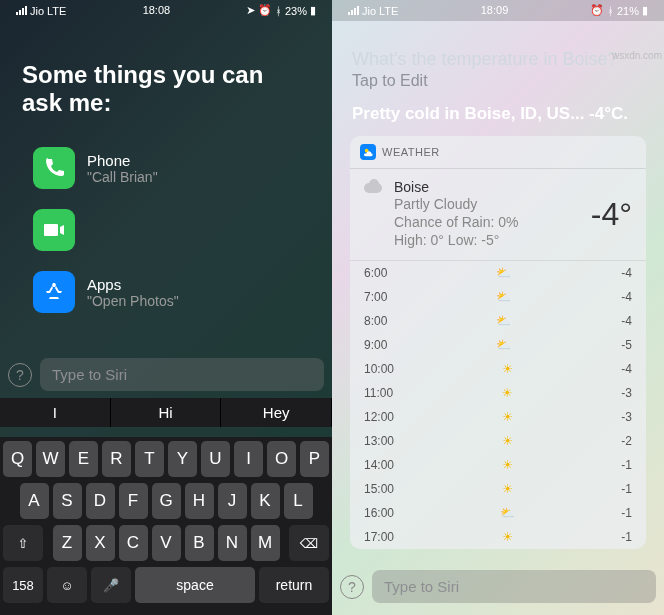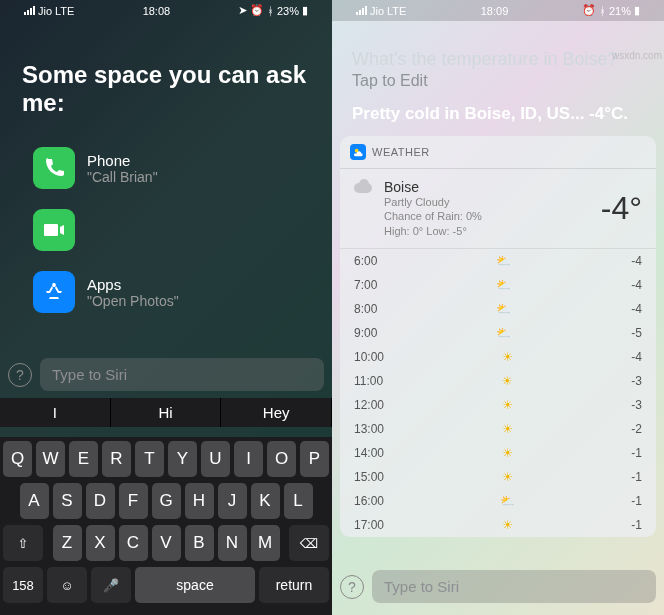--- a/index.html
+++ b/index.html
@@ -1,20 +1,20 @@
 <!DOCTYPE html>
 <html><head>
 <meta charset="utf-8">
 <style>
 *{box-sizing:border-box;margin:0;padding:0;font-family:-apple-system,Helvetica,Arial,sans-serif}
 body{background:#000;display:flex;width:664px;height:615px;overflow:hidden}
 .phone{height:615px;position:relative;overflow:hidden}
 .left{width:332px;background:linear-gradient(135deg,#1a2530,#243a3a 40%,#1a3a35)}
 .right{width:332px;background:linear-gradient(135deg,#d8e8ec,#e8d8e8 30%,#d0e8d4 60%,#e8e4d0)}
-.sbar{display:flex;justify-content:space-between;align-items:center;padding:4px 24px;font-size:11px;color:#fff}
+.sbar{display:flex;justify-content:space-between;padding:4px 16px;font-size:11px;color:#fff}
 .right .sbar{color:#fff;background:rgba(0,0,0,.15)}
 .sbar .l,.sbar .r{display:flex;align-items:center;gap:3px}
 .bars{display:flex;align-items:flex-end;gap:1px}
 .bars span{width:2px;background:#fff}
 .left .bars span{background:#fff}
 .right .bars span{background:#fff}
 .bars span:nth-child(1){height:3px}.bars span:nth-child(2){height:5px}.bars span:nth-child(3){height:7px}.bars span:nth-child(4){height:9px}
 .heading{color:#fff;font-size:24px;font-weight:600;padding:40px 22px 20px}
 .sugg{display:flex;align-items:center;gap:12px;padding:10px 33px}
 .aicon{width:42px;height:42px;border-radius:9px;display:flex;align-items:center;justify-content:center}
@@ -31,27 +31,27 @@
 .krow{display:flex;justify-content:center;gap:4px;margin-bottom:6px}
 .key{background:#4a4a4c;color:#fff;border-radius:5px;height:36px;display:flex;align-items:center;justify-content:center;font-size:17px;flex:1;max-width:29px}
 .key.dark{background:#2c2c2e}
 .key.wide{max-width:40px;font-size:13px}
 .key.space{max-width:160px;font-size:14px}
 .key.ret{max-width:70px;font-size:14px}
 .r2{padding:0 16px}.r3{padding:0}
 .query{color:#d0d8de;font-size:18px;padding:28px 20px 2px}
 .tap{color:#8e9398;font-size:16px;padding:0 20px 14px}
 .ans{color:#fff;font-size:17px;font-weight:700;padding:0 20px 12px}
-.wcard{background:rgba(235,238,240,.8);margin:0 8px;border-radius:10px;overflow:hidden;font-size:12px;color:#6e6e72}
+.wcard{background:rgba(235,238,240,.8);margin:0 18px;border-radius:10px;overflow:hidden;font-size:12px;color:#6e6e72}
 .whdr{display:flex;align-items:center;gap:6px;padding:8px 10px;border-bottom:1px solid rgba(0,0,0,.1);font-size:11px;letter-spacing:.5px}
 .wic{width:16px;height:16px;background:#0a84ff;border-radius:4px;display:flex;align-items:center;justify-content:center}
 .wic svg{width:11px;height:11px;fill:#fff}
 .wtop{display:flex;justify-content:space-between;align-items:center;padding:10px 14px;border-bottom:1px solid rgba(0,0,0,.08)}
 .wtop .city{font-size:14px;font-weight:400;color:#333}
-.wtop .det{font-size:11px;color:#888;line-height:1.3}
+.wtop .det{font-size:14px;color:#888;line-height:1.3}
 .wtop .cur{font-size:32px;color:#333;font-weight:300}
 .cloud{display:inline-block;width:22px;height:14px;position:relative;margin-right:8px;vertical-align:top}
 .cloud::before{content:"";position:absolute;width:18px;height:10px;background:#c8c8cc;border-radius:10px;bottom:0;left:0}
 .cloud::after{content:"";position:absolute;width:10px;height:10px;background:#c8c8cc;border-radius:50%;top:0;left:5px}
 .hrow{display:flex;justify-content:space-between;align-items:center;padding:5px 14px;font-size:12px;color:#555}
 .hrow .ic{font-size:12px}
 .sun{color:#f5b800}.pc{color:#c8c8cc}
 .inrow2{position:absolute;left:0;right:0;bottom:6px;display:flex;align-items:center;padding:6px 8px;gap:8px}
 .tfield2{flex:1;background:rgba(120,120,120,.35);border-radius:8px;padding:8px 12px;color:#8e8e93;font-size:15px}
 .wm{position:absolute;right:2px;top:50px;font-size:10px;color:#aaa;writing-mode:horizontal-tb;opacity:.6}
@@ -74,21 +74,21 @@
     <div>18:08</div>
     <div class="r">
       <span>➤</span>
       <span>⏰</span>
       <span>ᚼ</span>
       <span>23%</span>
       <span>▮</span>
     </div>
   </div>
 
-  <div class="heading">Some space you can ask me:</div>
+  <div class="heading">Some things you can ask me:</div>
 
   <div class="sugg">
     <div class="aicon phone-i">
         <svg viewBox="0 0 24 24">
           <path d="M6 2c-1 0-2 1-2 2 0 9 7 16 16 16 1 0 2-1 2-2v-3l-5-1-2 2c-3-1-5-3-6-6l2-2-1-5H6z"></path>
         </svg>
       </div>
     <div>
       <div class="txt">Phone</div>
       <div class="ex">"Call Brian"</div>

